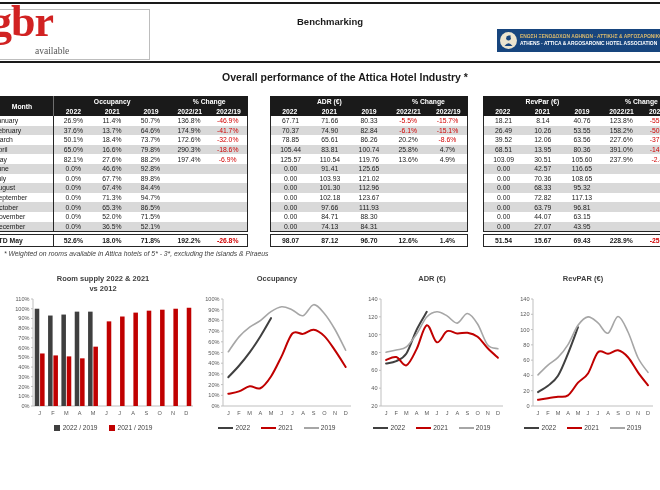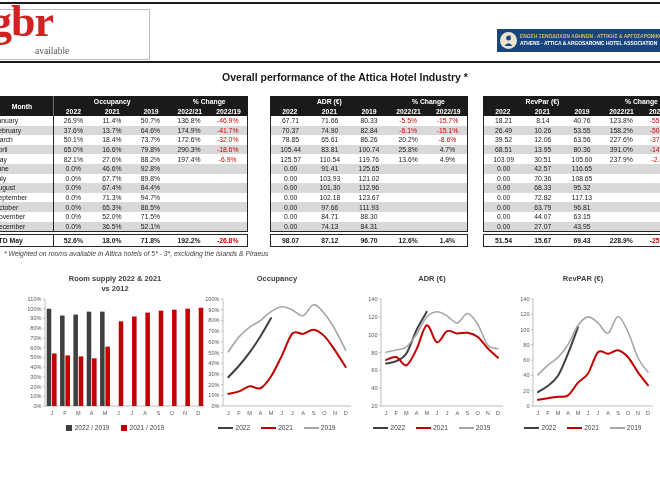--- a/index.html
+++ b/index.html
@@ -34,21 +34,21 @@
   .trow.alt{background:#d9d9d9;}
   .trow .month-c{width:62px;padding-left:2px;box-sizing:border-box;border-right:1px solid #262626;align-self:stretch;display:flex;align-items:center;}
   .cell{flex:1;text-align:center;}
   .neg{color:#d00000;}
   .ytd{display:flex;height:11px;margin-top:2px;border:1.5px solid #262626;font-weight:bold;align-items:center;background:#fff;}
   .ytd .month-c{width:62px;padding-left:2px;box-sizing:border-box;border-right:1px solid #262626;align-self:stretch;display:flex;align-items:center;}
   
   .footnote{position:absolute;left:4px;top:250px;font-style:italic;font-size:6.8px;color:#404040;}
   
   .chart{position:absolute;top:274px;}
-  #chart-0{left:20px;width:190px;}
+  #chart-0{left:8px;width:190px;}
   #chart-1{left:198px;width:158px;}
   #chart-2{left:356px;width:152px;}
   #chart-3{left:508px;width:150px;}
   .chart-title{text-align:center;font-size:7.5px;font-weight:bold;color:#404040;line-height:1.35;height:21px;}
   .legend{display:flex;justify-content:center;gap:11px;font-size:6.6px;color:#404040;margin-top:1px;}
   .legend-item{display:flex;align-items:center;}
   .sw-line{width:15px;height:2px;margin-right:2px;}
   .sw-sq{width:6px;height:6px;margin-right:3px;}
   svg text{font-family:"Liberation Sans",sans-serif;}
 </style>
@@ -57,20 +57,21 @@
 
 <div class="page">
   <div class="rule" style="top:2px"></div>
 
   <div class="logo-box">
     <div class="gbr">gbr</div>
     <div class="consulting">available</div>
   </div>
 
   <div class="center-title">
+    <div>Benchmarking</div>
   </div>
 
   <div class="assoc">
     <div class="emblem">
       <svg width="13" height="13" viewBox="0 0 13 13">
         <circle cx="6.5" cy="4.2" r="2.4" fill="#17457e"></circle>
         <path d="M2.5 12 Q6.5 6.5 10.5 12 Z" fill="#17457e"></path>
         <path d="M4.6 2.2 L8.6 1.2 L8.2 3.2 Z" fill="#17457e"></path>
       </svg>
     </div>

